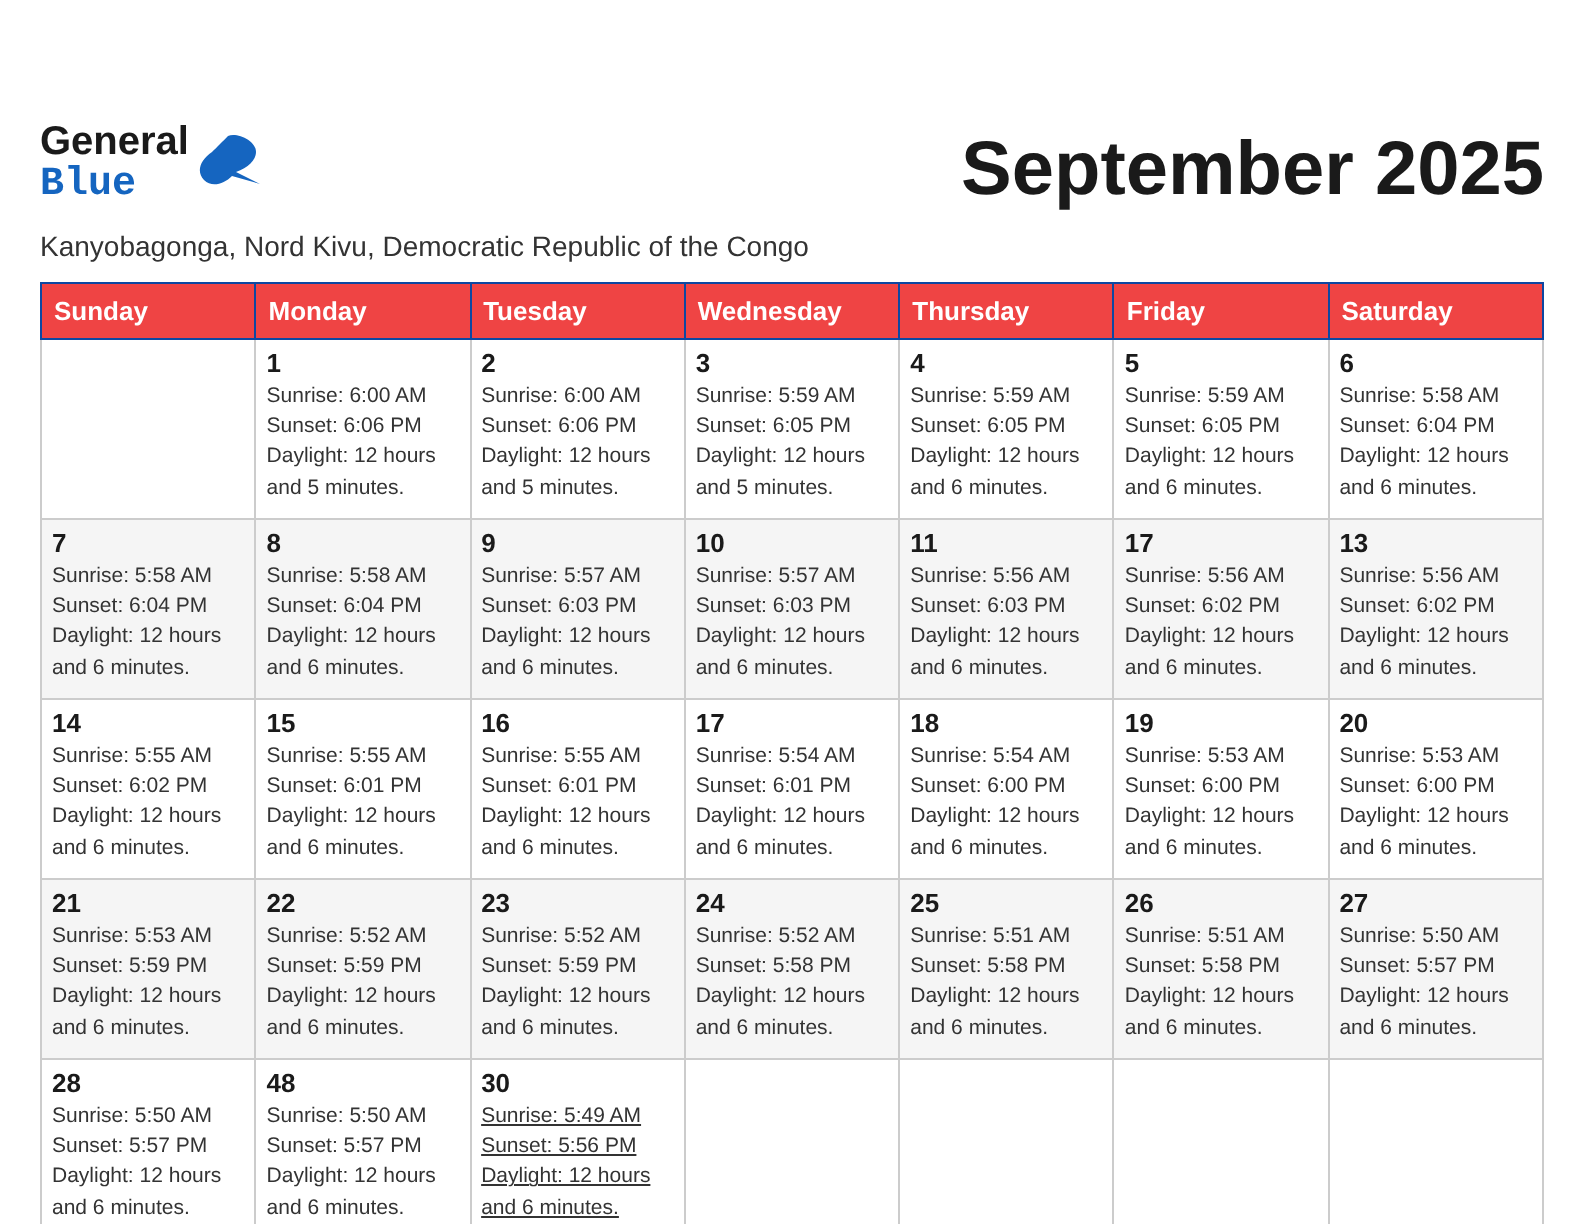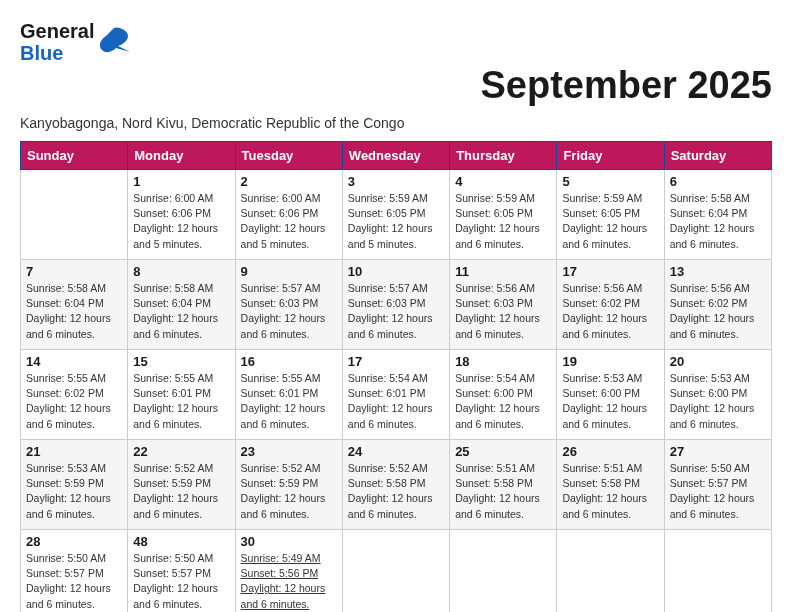--- a/index.html
+++ b/index.html
@@ -13,20 +13,21 @@
     .header-section {
       display: flex;
       justify-content: space-between;
       align-items: flex-start;
       margin-bottom: 8px;
     }
     .logo {
       display: flex;
       flex-direction: column;
       align-items: flex-start;
+      margin-top: 40px;
     }
     .logo-wrapper {
       display: flex;
       align-items: center;
       gap: 4px;
     }
     .month-title {
       font-size: 38px;
       font-weight: bold;
       color: #1a1a1a;
@@ -38,21 +39,21 @@
       font-size: 14px;
       color: #333;
       margin-bottom: 10px;
     }
     table {
       width: 100%;
       border-collapse: collapse;
       font-size: 11px;
     }
     th {
-      background-color: #be185d;
+      background-color: #ef4444;
       color: #fff;
       text-align: left;
       padding: 6px 6px;
       font-size: 13px;
       font-weight: bold;
       border: 1px solid #0d47a1;
       margin-top: 30px;
     }
     td {
       border: 1px solid #ccc;
@@ -88,21 +89,21 @@
 <body>
 
 <div>
   <div class="header-section">
     <div class="logo">
       <div class="logo-wrapper">
         <div>
           <div style="font-size:20px;font-weight:bold;line-height:1.1;">
             <span style="color:#1a1a1a;">General</span>
           </div>
-          <div style="font-size:20px;font-weight:bold;line-height:1.1;color:#1565c0;">Blue</div>
+          <div style="font-size:20px;font-weight:bold;line-height:1.1;color:#1565c0;font-family:Liberation Mono, monospace;">Blue</div>
         </div>
         <div>
           <svg width="32" height="28" viewBox="0 0 32 28">
             <path d="M16 2 C20 0, 30 4, 30 10 C30 14, 26 18, 20 20 L32 26 L18 22 C14 26, 8 28, 4 24 C0 20, 2 14, 8 10 C10 8, 14 4, 16 2Z" fill="#1565c0"></path>
           </svg>
         </div>
       </div>
     </div>
     <div class="month-title">September 2025</div>
   </div>

